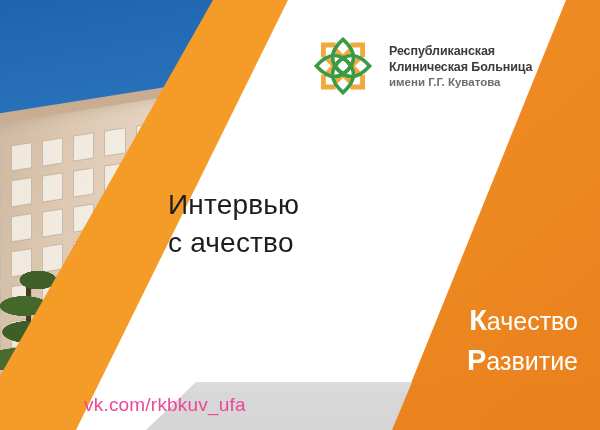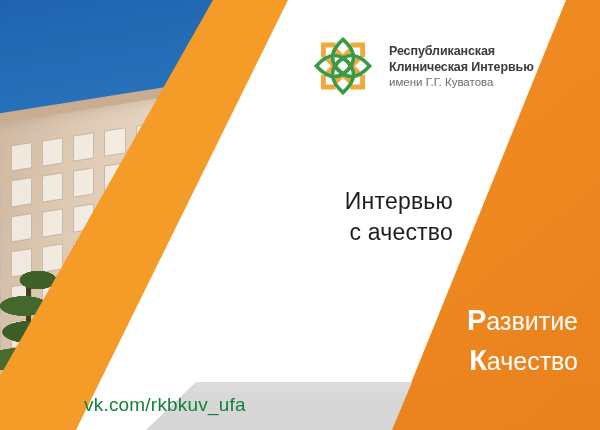--- a/index.html
+++ b/index.html
@@ -214,34 +214,34 @@
   .logo-text { line-height: 1.28; }
   .logo-l1, .logo-l2 {
     font-size: 12.5px;
     font-weight: bold;
     color: #3b3b3b;
     letter-spacing: -0.1px;
     white-space: nowrap;
   }
   .logo-l3 {
     font-size: 11.5px;
-    font-weight: normal;
+    font-weight: bold;
     color: #6d6d6d;
     white-space: nowrap;
   }
 
   
   .title {
     position: absolute;
     left: 168px;
     top: 186px;
     width: 285px;
-    text-align: right;
+    text-align: left;
     color: #1d1d1d;
-    font-size: 23px;
+    font-size: 28px;
     line-height: 1.34;
     letter-spacing: 0.2px;
   }
   .title span { display: block; }
 
   
   .slogan {
     position: absolute;
     right: 22px;
     top: 300px;
@@ -257,21 +257,21 @@
     font-size: 29px;
     font-weight: bold;
   }
 
   
   .vk-url {
     position: absolute;
     left: 84px;
     top: 394px;
     font-size: 19px;
-    color: #15803d;
+    color: #ec4899;
     letter-spacing: 0.2px;
     white-space: nowrap;
   }
 </style>
 </head>
 <body>
 
 <div id="slide">
 
   <div class="layer photo-clip">
@@ -394,34 +394,34 @@
       </g>
       <g fill="none" stroke="#3a9a46" stroke-width="5.2">
         <path d="M50 12 C70 30 70 46 50 62 C30 46 30 30 50 12 Z"></path>
         <path d="M50 88 C30 70 30 54 50 38 C70 54 70 70 50 88 Z"></path>
         <path d="M12 50 C30 30 46 30 62 50 C46 70 30 70 12 50 Z"></path>
         <path d="M88 50 C70 70 54 70 38 50 C54 30 70 30 88 50 Z"></path>
       </g>
     </svg>
     <div class="logo-text">
       <div class="logo-l1">Республиканская</div>
-      <div class="logo-l2">Клиническая Интервью</div>
+      <div class="logo-l2">Клиническая Больница</div>
       <div class="logo-l3">имени Г.Г. Куватова</div>
     </div>
   </div>
 
   <div class="title">
     <span>Интервью</span>
     <span>с ачество</span>
   </div>
 
   <div class="slogan">
     <div class="slogan-line">
+      <b>К</b><span>ачество</span>
+    </div>
+    <div class="slogan-line">
       <b>Р</b><span>азвитие</span>
     </div>
-    <div class="slogan-line">
-      <b>К</b><span>ачество</span>
-    </div>
   </div>
 
   <div class="vk-url">vk.com/rkbkuv_ufa</div>
 
 </div>
 
 </body></html>

